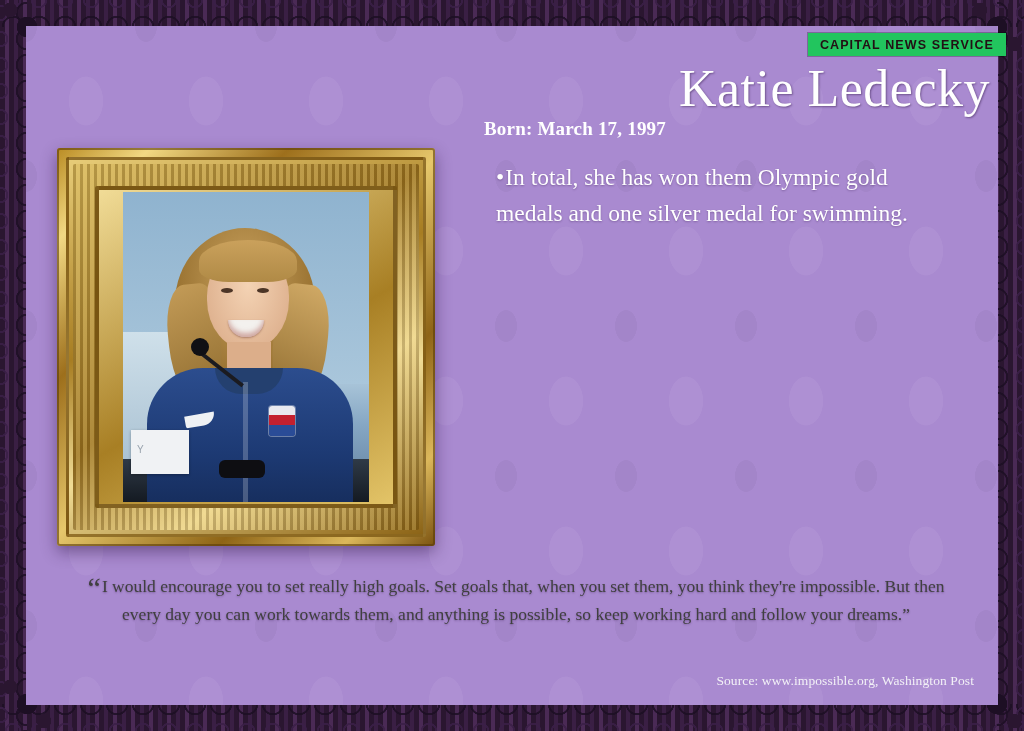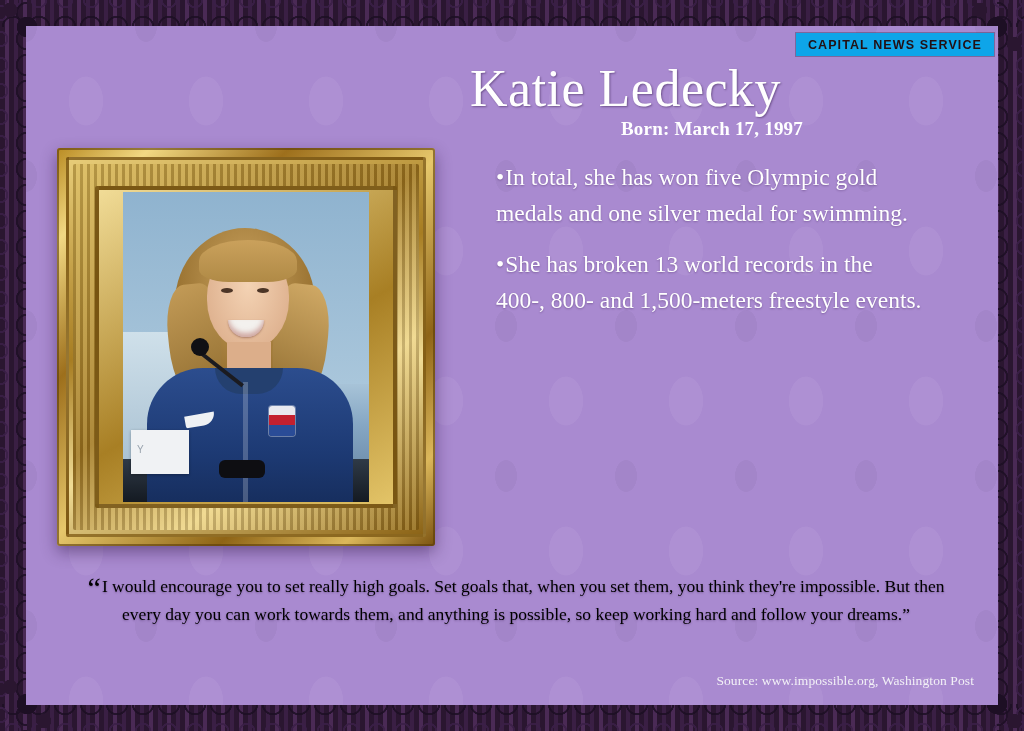--- a/index.html
+++ b/index.html
@@ -94,52 +94,52 @@
       radial-gradient(ellipse 28px 40px at 50% 50%, rgba(255,255,255,.055) 0 60%, transparent 62%),
       radial-gradient(ellipse 18px 26px at 50% 50%, rgba(0,0,0,.035) 0 60%, transparent 62%);
     background-size: 120px 150px, 120px 150px;
     background-position: 0 0, 60px 75px;
     pointer-events: none;
   }
 
   
   .service-tag {
     position: absolute;
-    right: 30px;
+    right: 18px;
     top: 33px;
-    background: #0ea5e9;
+    background: #22c55e;
     color: #231014;
     font-family: "Liberation Sans", sans-serif;
     font-weight: bold;
     font-size: 12.5px;
     letter-spacing: 1.1px;
     padding: 5px 12px 4px 12px;
     box-shadow: 0 0 0 1px rgba(0,0,0,.25);
     z-index: 6;
   }
 
   
   .title {
     position: absolute;
     left: 470px;
     top: 62px;
     width: 520px;
-    text-align: left;
+    text-align: right;
     color: #ffffff;
     font-size: 52px;
     line-height: 1.05;
     letter-spacing: .5px;
     text-shadow: 1px 1px 2px rgba(40,15,60,.45);
   }
   .subtitle {
     position: absolute;
-    left: 452px;
+    left: 484px;
     top: 118px;
     width: 520px;
-    text-align: center;
+    text-align: left;
     color: #ffffff;
     font-size: 19px;
     font-weight: bold;
     letter-spacing: .2px;
   }
 
   
   .photo-frame {
     position: absolute;
     left: 57px;
@@ -317,21 +317,21 @@
   }
   .fact .bullet { margin-right: 1px; }
 
   
   .quote {
     position: absolute;
     left: 72px;
     top: 572px;
     width: 888px;
     text-align: center;
-    color: #000000;
+    color: #404040;
     font-size: 17.5px;
     line-height: 1.62;
     text-shadow: 0 1px 2px rgba(50,20,70,.35);
   }
   .quote .bigquote {
     font-size: 30px;
     line-height: 0;
     vertical-align: -6px;
     margin-right: 1px;
   }
@@ -397,24 +397,21 @@
       <div class="ph-mic-stem"></div>
       <div class="ph-mic-head"></div>
       <div class="ph-mic-base"></div>
       <div class="ph-placard"></div>
       <div class="ph-placard-txt">Y</div>
     </div>
   </div>
 
   <div class="facts">
     <div class="fact">
-      <span class="bullet">•</span><span>In total, she has won five Olympic gold medals and one silver medal for swimming.</span>
-    </div>
-    <div class="fact">
-      <span class="bullet">•</span><span>She has broken 13 world records in the 400-, 800- and 1,500-meters freestyle events.</span>
+      <span class="bullet">•</span><span>In total, she has won them Olympic gold medals and one silver medal for swimming.</span>
     </div>
   </div>
 
   <div class="quote">
     <span class="bigquote">“</span><span>I would encourage you to set really high goals. Set goals that, when you set them, you think they're impossible. But then every day you can work towards them, and anything is possible, so keep working hard and follow your dreams.”</span>
   </div>
 
   <div class="source">Source: www.impossible.org, Washington Post</div>
 
 </div>

